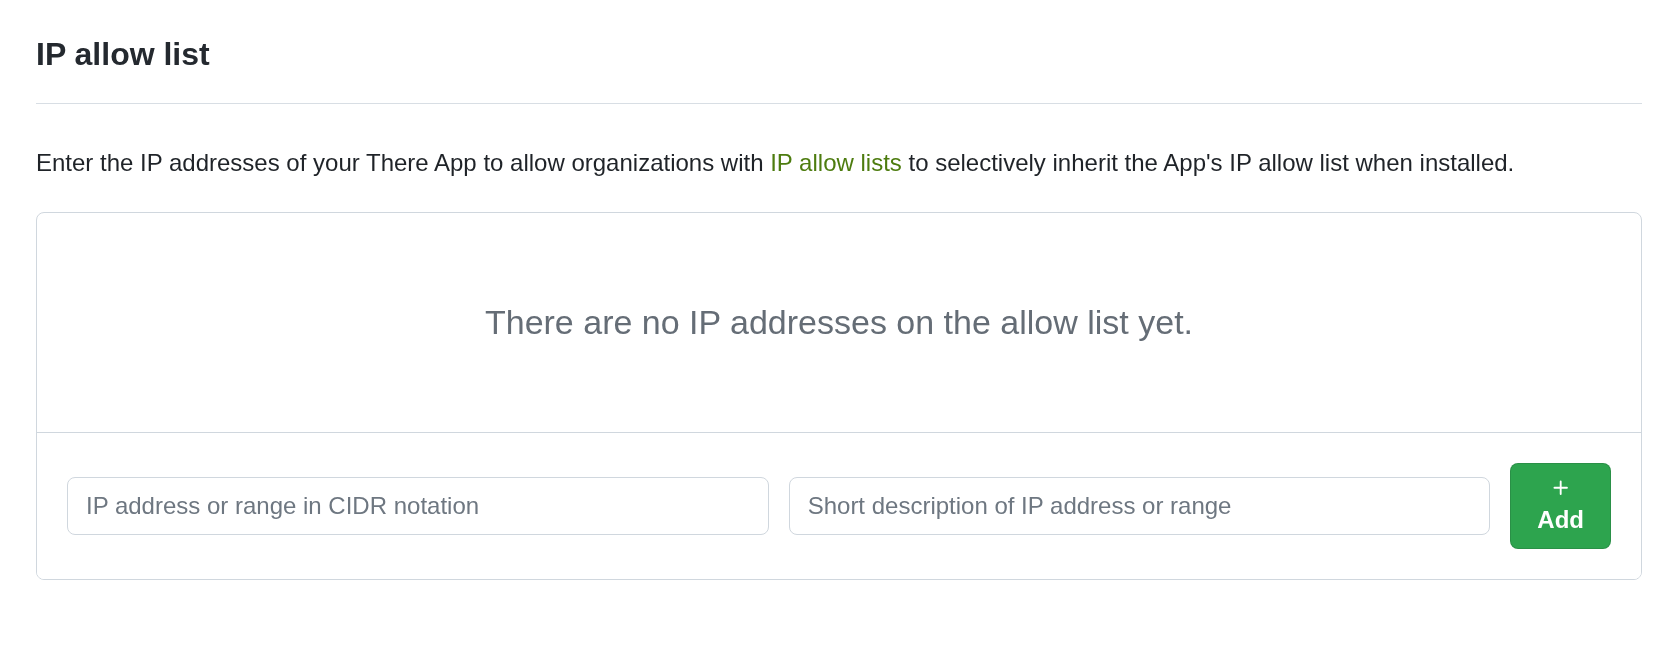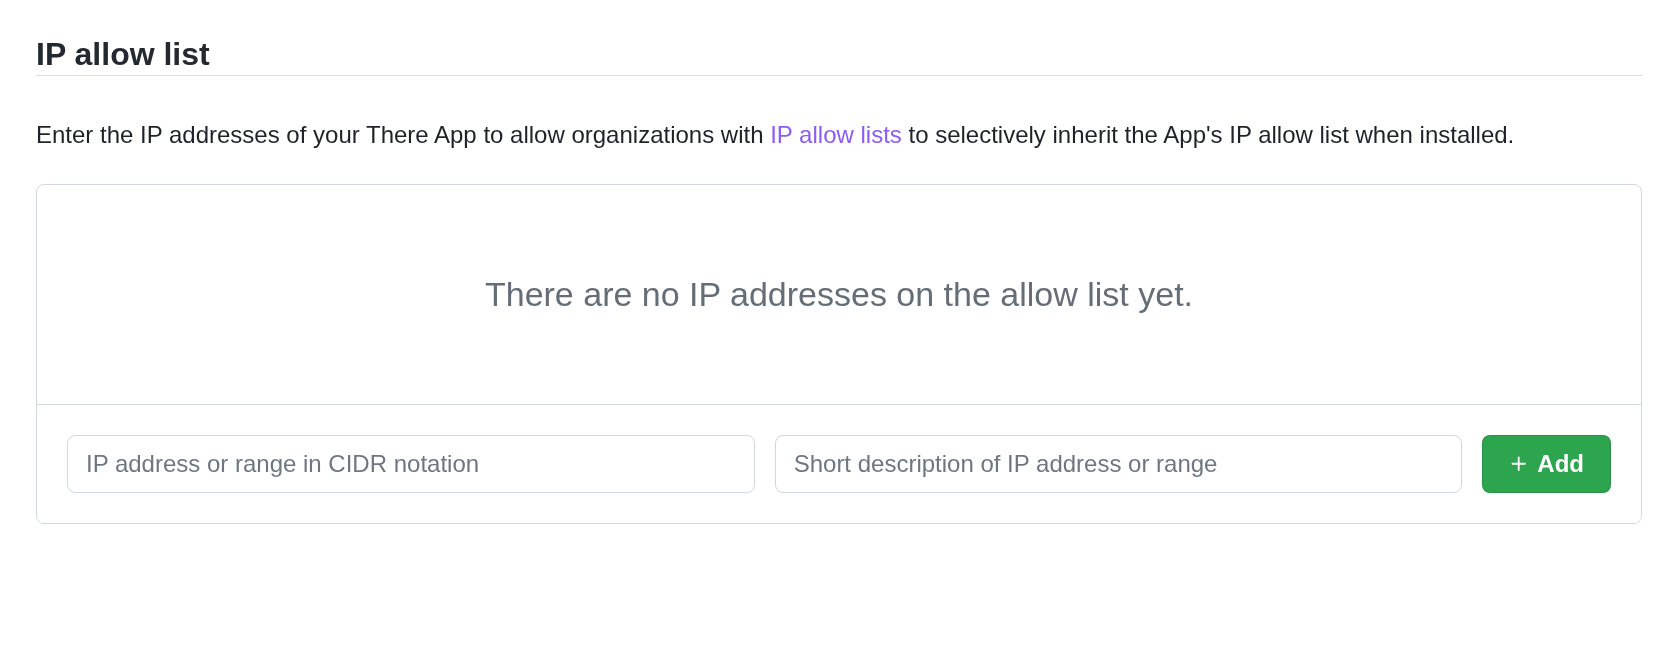--- a/index.html
+++ b/index.html
@@ -9,32 +9,32 @@
     }
     body {
       font-family: -apple-system, BlinkMacSystemFont, "Segoe UI", Helvetica, Arial, sans-serif;
       background: #ffffff;
       color: #24292f;
       padding: 36px;
     }
     .section-header {
       font-size: 32px;
       font-weight: 600;
-      padding-bottom: 2px;
+      padding-bottom: 30px;
       border-bottom: 1px solid #d8dee4;
       margin-bottom: 40px;
     }
     .description {
       font-size: 24px;
       line-height: 1.6;
       color: #1f2328;
       margin-bottom: 30px;
     }
     .description a {
-      color: #8b5cf6;
+      color: #4d7c0f;
       text-decoration: none;
     }
     .panel {
       border: 1px solid #d0d7de;
       border-radius: 8px;
       overflow: hidden;
     }
     .empty-state {
       text-align: center;
       padding: 90px 20px;
@@ -68,20 +68,21 @@
       gap: 8px;
       padding: 14px 26px;
       font-size: 24px;
       font-weight: 600;
       color: #ffffff;
       background: #2da44e;
       border: 1px solid rgba(27,31,36,0.15);
       border-radius: 8px;
       cursor: pointer;
       font-family: inherit;
+      flex-direction: column;
     }
     .plus-icon {
       display: inline-flex;
       align-items: center;
       justify-content: center;
     }
     .plus-icon svg {
       fill: #ffffff;
     }
   </style>

